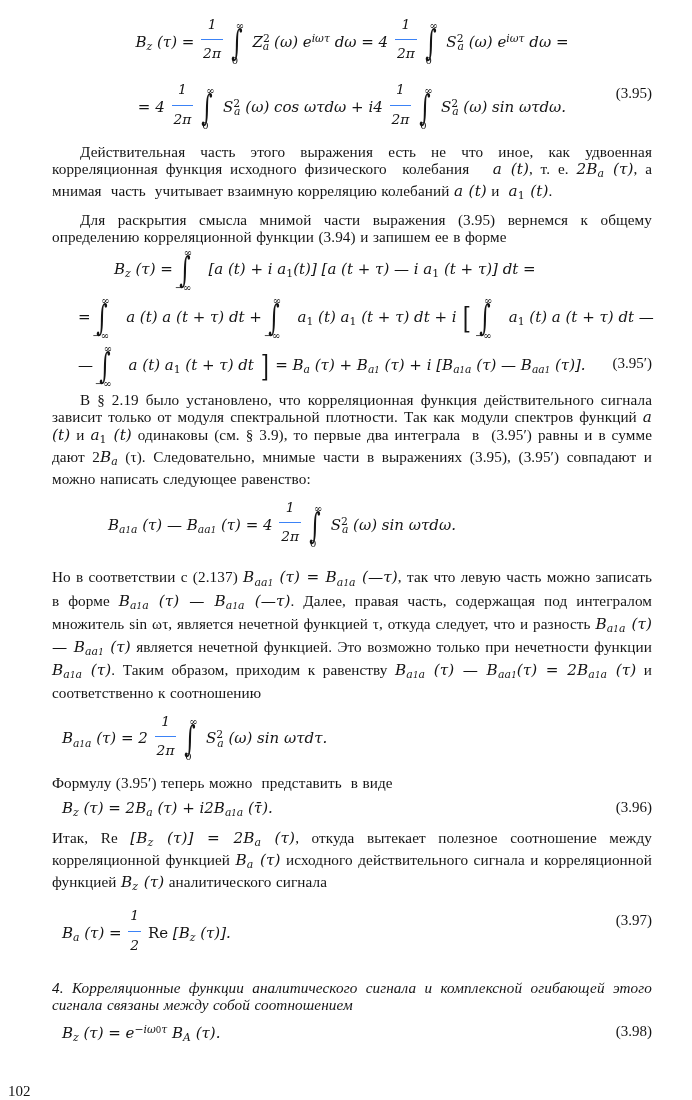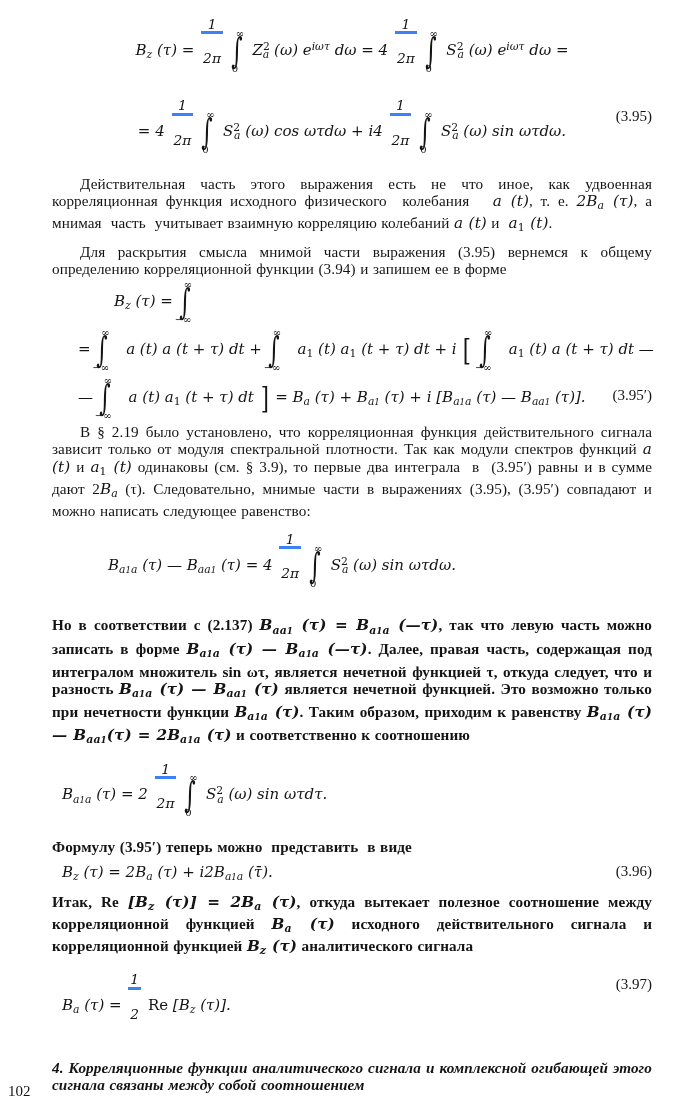--- a/index.html
+++ b/index.html
@@ -30,21 +30,21 @@
   }
   .para {
     font-size: 15.2px;
     line-height: 17px;
     text-align: justify;
     text-indent: 28px;
     margin: 7px 0 6px 0;
     letter-spacing: 0.1px;
     word-spacing: 0.6px;
   }
-  .para.noindent { text-indent: 0; font-weight: bold; }
+  .para.noindent { text-indent: 0; }
   .eq {
     font-family: "DejaVu Serif", serif;
     font-style: italic;
     position: relative;
     margin: 10px 0 10px 0;
     font-size: 15px;
   }
   .eq-line {
     display: block;
     white-space: nowrap;
@@ -70,21 +70,21 @@
     display: inline-block;
     vertical-align: middle;
     text-align: center;
     font-size: 0.92em;
     line-height: 1.03;
     margin: 0 2px;
     position: relative;
     top: -1px;
   }
   .frac .num { display: block; padding: 0 2px; }
-  .frac .den { display: block; border-top: 3px solid #3b82f6; padding: 17px 2px; }
+  .frac .den { display: block; border-top: 1px solid #3b82f6; padding: 6px 2px; margin-top: 8px; }
   .intg {
     display: inline-block;
     position: relative;
     vertical-align: middle;
     width: 16px;
     height: 30px;
     margin: 0 1px;
   }
   .intg .sym {
     position: absolute;
@@ -145,21 +145,21 @@
         <span class="inline-math">S<span class="sup">2</span><span class="sub" style="margin-left:-6px">a</span> (ω) e<span class="sup"><i>iωτ</i></span> <i>dω</i> =</span>
       </div>
       <div class="eq-line center" style="margin-top:16px; position:relative">
         <span class="inline-math">= 4</span>
         <span class="frac"><span class="num">1</span><span class="den">2π</span></span>
         <span class="intg"><span class="up">∞</span><span class="sym">∫</span><span class="lo">0</span></span>
         <span class="inline-math">S<span class="sup">2</span><span class="sub" style="margin-left:-6px">a</span> (ω) cos ωτ<i>dω</i> + <i>i</i>4</span>
         <span class="frac"><span class="num">1</span><span class="den">2π</span></span>
         <span class="intg"><span class="up">∞</span><span class="sym">∫</span><span class="lo">0</span></span>
         <span class="inline-math">S<span class="sup">2</span><span class="sub" style="margin-left:-6px">a</span> (ω) sin ωτ<i>dω</i>.</span>
-        <span class="eqnum" style="top:9px">(3.95)</span>
+        <span class="eqnum" style="top:2px">(3.95)</span>
       </div>
     </div>
 
     <p class="para">
       Действительная часть этого выражения есть не что иное, как удвоенная
       корреляционная функция исходного физического&nbsp; колебания&nbsp;&nbsp;
       <span class="inline-math">a (t)</span>, т. е.
       <span class="inline-math">2B<span class="sub">a</span> (τ)</span>, а мнимая&nbsp; часть&nbsp; учитывает взаимную корреляцию колебаний
       <span class="inline-math">a (t)</span>
       и&nbsp;&nbsp;<span class="inline-math">a<span class="subn">1</span> (t)</span>.
@@ -167,20 +167,21 @@
 
     <p class="para">
       Для раскрытия смысла мнимой части выражения (3.95) вернемся к общему
       определению корреляционной функции (3.94) и запишем ее в форме
     </p>
 
     <div class="eq">
       <div class="eq-line" style="padding-left:62px">
         <span class="inline-math">B<span class="sub">z</span> (τ) =</span>
         <span class="intg wide"><span class="up">∞</span><span class="sym">∫</span><span class="lo">−∞</span></span>
+        <span class="inline-math">[a (t) + i a<span class="subn">1</span>(t)] [a (t + τ) — i a<span class="subn">1</span> (t + τ)] dt =</span>
       </div>
       <div class="eq-line" style="padding-left:26px; margin-top:18px">
         <span class="inline-math">=</span>
         <span class="intg wide"><span class="up">∞</span><span class="sym">∫</span><span class="lo">−∞</span></span>
         <span class="inline-math">a (t) a (t + τ) dt +</span>
         <span class="intg wide"><span class="up">∞</span><span class="sym">∫</span><span class="lo">−∞</span></span>
         <span class="inline-math">a<span class="subn">1</span> (t) a<span class="subn">1</span> (t + τ) dt + i</span>
         <span class="bigbr">[</span>
         <span class="intg wide"><span class="up">∞</span><span class="sym">∫</span><span class="lo">−∞</span></span>
         <span class="inline-math">a<span class="subn">1</span> (t) a (t + τ) dt —</span>

